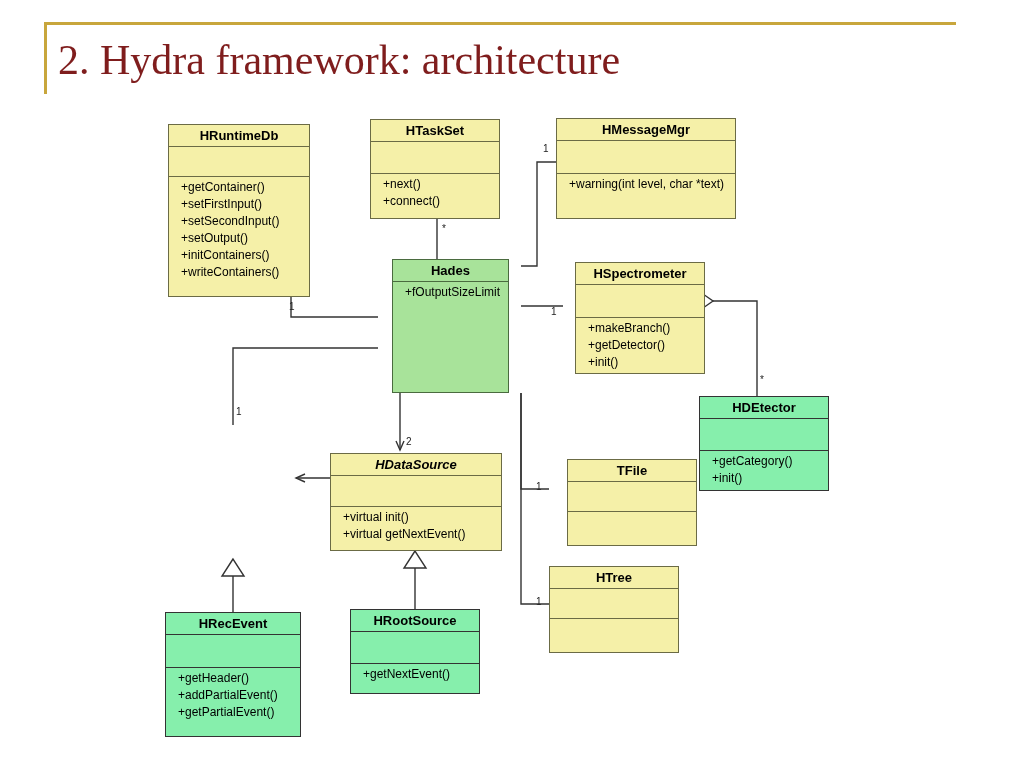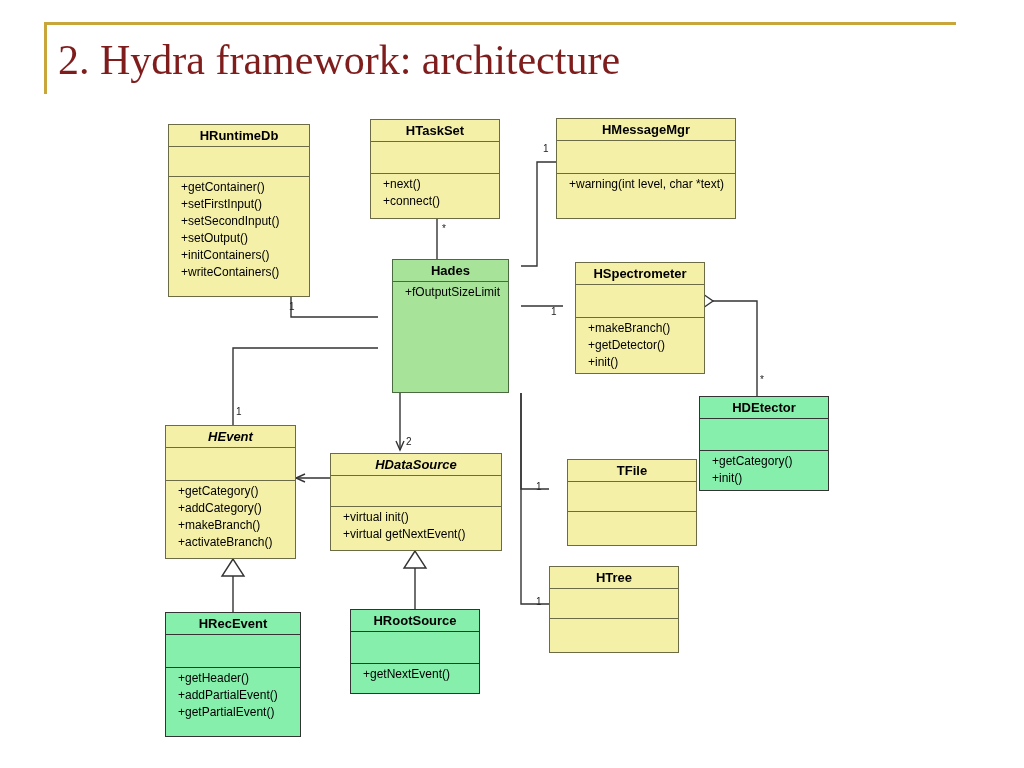--- a/index.html
+++ b/index.html
@@ -200,30 +200,20 @@
 
   <div class="uml plain" style="left:699px;top:396px;width:130px;height:95px;">
     <div class="cmp name">HDEtector</div>
     <div class="cmp" style="height:32px;"></div>
     <div class="cmp">
       <div class="row">+getCategory()</div>
       <div class="row">+init()</div>
     </div>
   </div>
 
-  <div class="uml" style="left:165px;top:425px;width:131px;height:134px;">
-    <div class="cmp name abstract">HEvent</div>
-    <div class="cmp" style="height:33px;"></div>
-    <div class="cmp">
-      <div class="row">+getCategory()</div>
-      <div class="row">+addCategory()</div>
-      <div class="row">+makeBranch()</div>
-      <div class="row">+activateBranch()</div>
-    </div>
-  </div>
 
   <div class="uml" style="left:330px;top:453px;width:172px;height:98px;">
     <div class="cmp name abstract">HDataSource</div>
     <div class="cmp" style="height:31px;"></div>
     <div class="cmp">
       <div class="row">+virtual init()</div>
       <div class="row">+virtual getNextEvent()</div>
     </div>
   </div>
 

